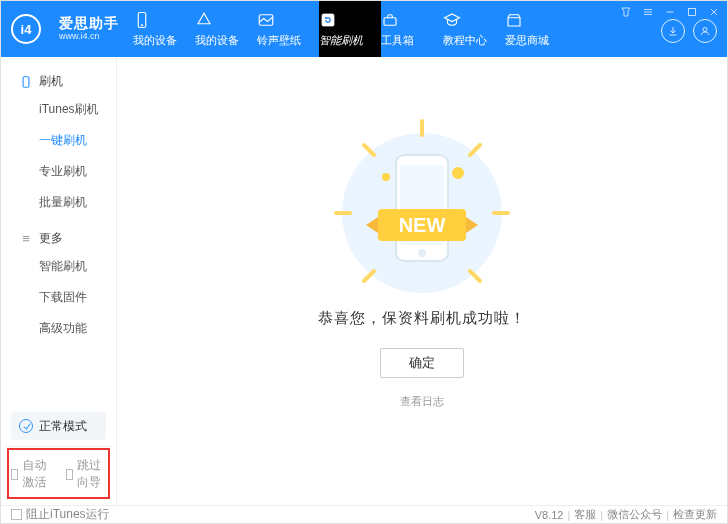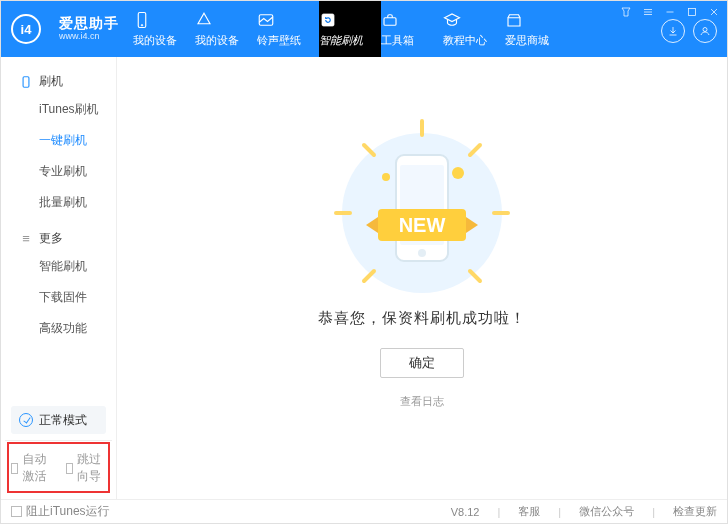--- a/index.html
+++ b/index.html
@@ -45,23 +45,23 @@
   .chk { display:flex; align-items:center; gap:4px; font-size:12px; color:#999; cursor:pointer; }
   .chk .box { width:11px; height:11px; border:1px solid #bbb; background:#fff; }
   
   .main { flex:1; position:relative; display:flex; flex-direction:column; align-items:center; justify-content:flex-start; padding-top:56px;text-align:right; }
   .illus { width:220px; height:190px; position:relative; }
   .rays line { stroke:#ffd866; stroke-width:4; stroke-linecap:round; }
   .msg { margin-top:6px; font-size:15px; color:#333; letter-spacing:1px; }
   .ok-btn { margin-top:20px; width:84px; height:30px; border:1px solid #ccc; background:#fff; border-radius:2px; font-size:13px; color:#333; cursor:pointer; display:flex; align-items:center; justify-content:center; }
   .log-link { margin-top:16px; font-size:11px; color:#999; cursor:pointer; }
   
-  .footer { height:24px; border-top:1px solid #eee; display:flex; align-items:center; padding:0 10px; font-size:11px; color:#888; }
+  .footer { height:18px; border-top:1px solid #eee; display:flex; align-items:center; padding:0 10px; font-size:11px; color:#888; }
   .footer .chk { color:#888; }
-  .footer-right { margin-left:auto; display:flex; align-items:center; gap:18px; }
+  .footer-right { margin-left:auto; display:flex; align-items:center; gap:4px; }
   .footer-right .sep { color:#ccc; }
 </style>
 </head>
 <body>
 
 <div class="app">
   <div class="header">
     <div class="brand">
       <div class="brand-logo">i4</div>
       <div class="brand-text">

